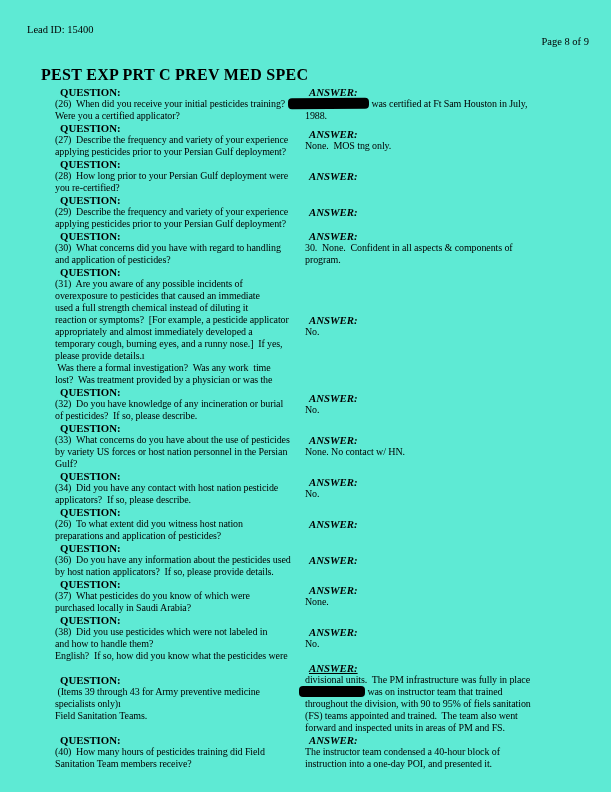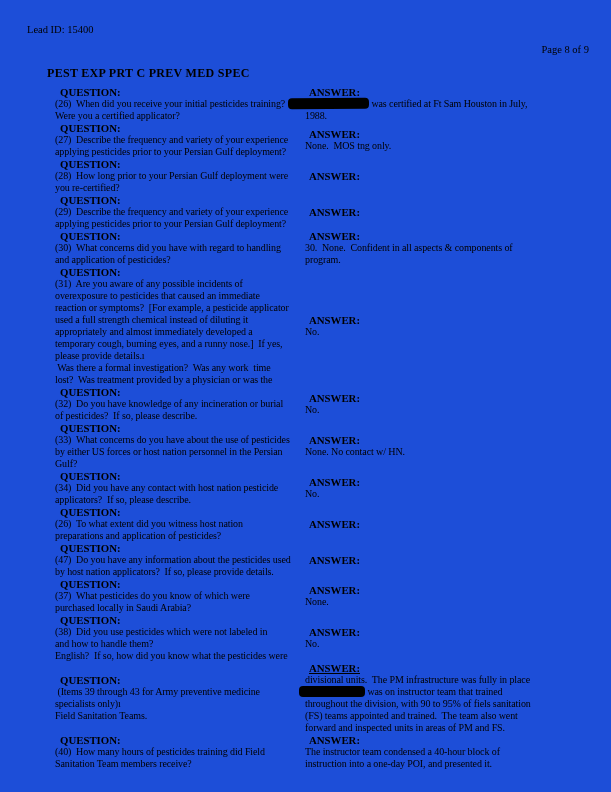--- a/index.html
+++ b/index.html
@@ -1,44 +1,44 @@
 <!DOCTYPE html>
 <html><head>
 <meta charset="utf-8">
 <style>
   html,body{margin:0;padding:0;background:#e8e8e8;}
   .page{
     position:relative;
     width:611px;height:792px;
-    background:#1d4ed8;
+    background:#5eead4;
     font-family:"Liberation Serif", serif;
     color:#000;
     overflow:hidden;
   }
   .doc-header{
     position:absolute;top:24px;left:27px;right:22px;
     display:flex;justify-content:space-between;align-items:flex-start;
     font-size:10.5px;
   }
-  .doc-header .page-num{margin-top:20px;padding-left:22px;}
+  .doc-header .page-num{margin-top:12px;padding-left:22px;}
   .doc-title{
-    position:absolute;top:66px;left:47px;
-    font-weight:bold;font-size:12px;letter-spacing:0.3px;
+    position:absolute;top:66px;left:41px;
+    font-weight:bold;font-size:16px;letter-spacing:0.3px;
   }
   .qa-list{
     position:absolute;top:86px;left:55px;width:536px;
   }
   .qa-row{display:flex;align-items:center;}
   .q-col{width:250px;flex:none;}
   .a-col{flex:1;min-width:0;}
   .qa-label{
     font-weight:bold;font-size:10.8px;line-height:12px;
     padding-left:5px;white-space:pre;
   }
-  .a-label{padding-left:4px;}
+  .a-label{padding-left:4px;font-style:italic;}
   .a-label.underline{text-decoration:underline;}
   .line{
     font-size:10px;line-height:12px;white-space:pre;
     letter-spacing:-0.1px;
   }
   .redaction{
     display:inline-block;background:#000;height:11px;
     border-radius:4px;vertical-align:-2px;
   }
   .qa-row[data-qa="26"] .redaction{width:81px;margin-left:-17px;transform:rotate(-0.4deg);}
@@ -110,22 +110,22 @@
           <div class="qa-label a-label">ANSWER:</div>
           <div class="line">30.  None.  Confident in all aspects &amp; components of</div>
           <div class="line">program.</div>
         </div>
       </div>
       <div class="qa-row" data-qa="31">
         <div class="q-col">
           <div class="qa-label">QUESTION:</div>
           <div class="line">(31)  Are you aware of any possible incidents of</div>
           <div class="line">overexposure to pesticides that caused an immediate</div>
+          <div class="line">used a full strength chemical instead of diluting it</div>
           <div class="line">reaction or symptoms?  [For example, a pesticide applicator</div>
-          <div class="line">used a full strength chemical instead of diluting it</div>
           <div class="line">appropriately and almost immediately developed a</div>
           <div class="line">temporary cough, burning eyes, and a runny nose.]  If yes,</div>
           <div class="line">please provide details.ı</div>
           <div class="line"> Was there a formal investigation?  Was any work  time</div>
           <div class="line">lost?  Was treatment provided by a physician or was the</div>
         </div>
         <div class="a-col">
           <div class="qa-label a-label">ANSWER:</div>
           <div class="line">No.</div>
         </div>
@@ -138,21 +138,21 @@
         </div>
         <div class="a-col">
           <div class="qa-label a-label">ANSWER:</div>
           <div class="line">No.</div>
         </div>
       </div>
       <div class="qa-row" data-qa="33">
         <div class="q-col">
           <div class="qa-label">QUESTION:</div>
           <div class="line">(33)  What concerns do you have about the use of pesticides</div>
-          <div class="line">by either US forces or host nation personnel in the Persian</div>
+          <div class="line">by variety US forces or host nation personnel in the Persian</div>
           <div class="line">Gulf?</div>
         </div>
         <div class="a-col">
           <div class="qa-label a-label">ANSWER:</div>
           <div class="line">None. No contact w/ HN.</div>
         </div>
       </div>
       <div class="qa-row" data-qa="34">
         <div class="q-col">
           <div class="qa-label">QUESTION:</div>
@@ -170,21 +170,21 @@
           <div class="line">(26)  To what extent did you witness host nation</div>
           <div class="line">preparations and application of pesticides?</div>
         </div>
         <div class="a-col">
           <div class="qa-label a-label">ANSWER:</div>
         </div>
       </div>
       <div class="qa-row" data-qa="36">
         <div class="q-col">
           <div class="qa-label">QUESTION:</div>
-          <div class="line">(47)  Do you have any information about the pesticides used</div>
+          <div class="line">(36)  Do you have any information about the pesticides used</div>
           <div class="line">by host nation applicators?  If so, please provide details.</div>
         </div>
         <div class="a-col">
           <div class="qa-label a-label">ANSWER:</div>
         </div>
       </div>
       <div class="qa-row" data-qa="37">
         <div class="q-col">
           <div class="qa-label">QUESTION:</div>
           <div class="line">(37)  What pesticides do you know of which were</div>

